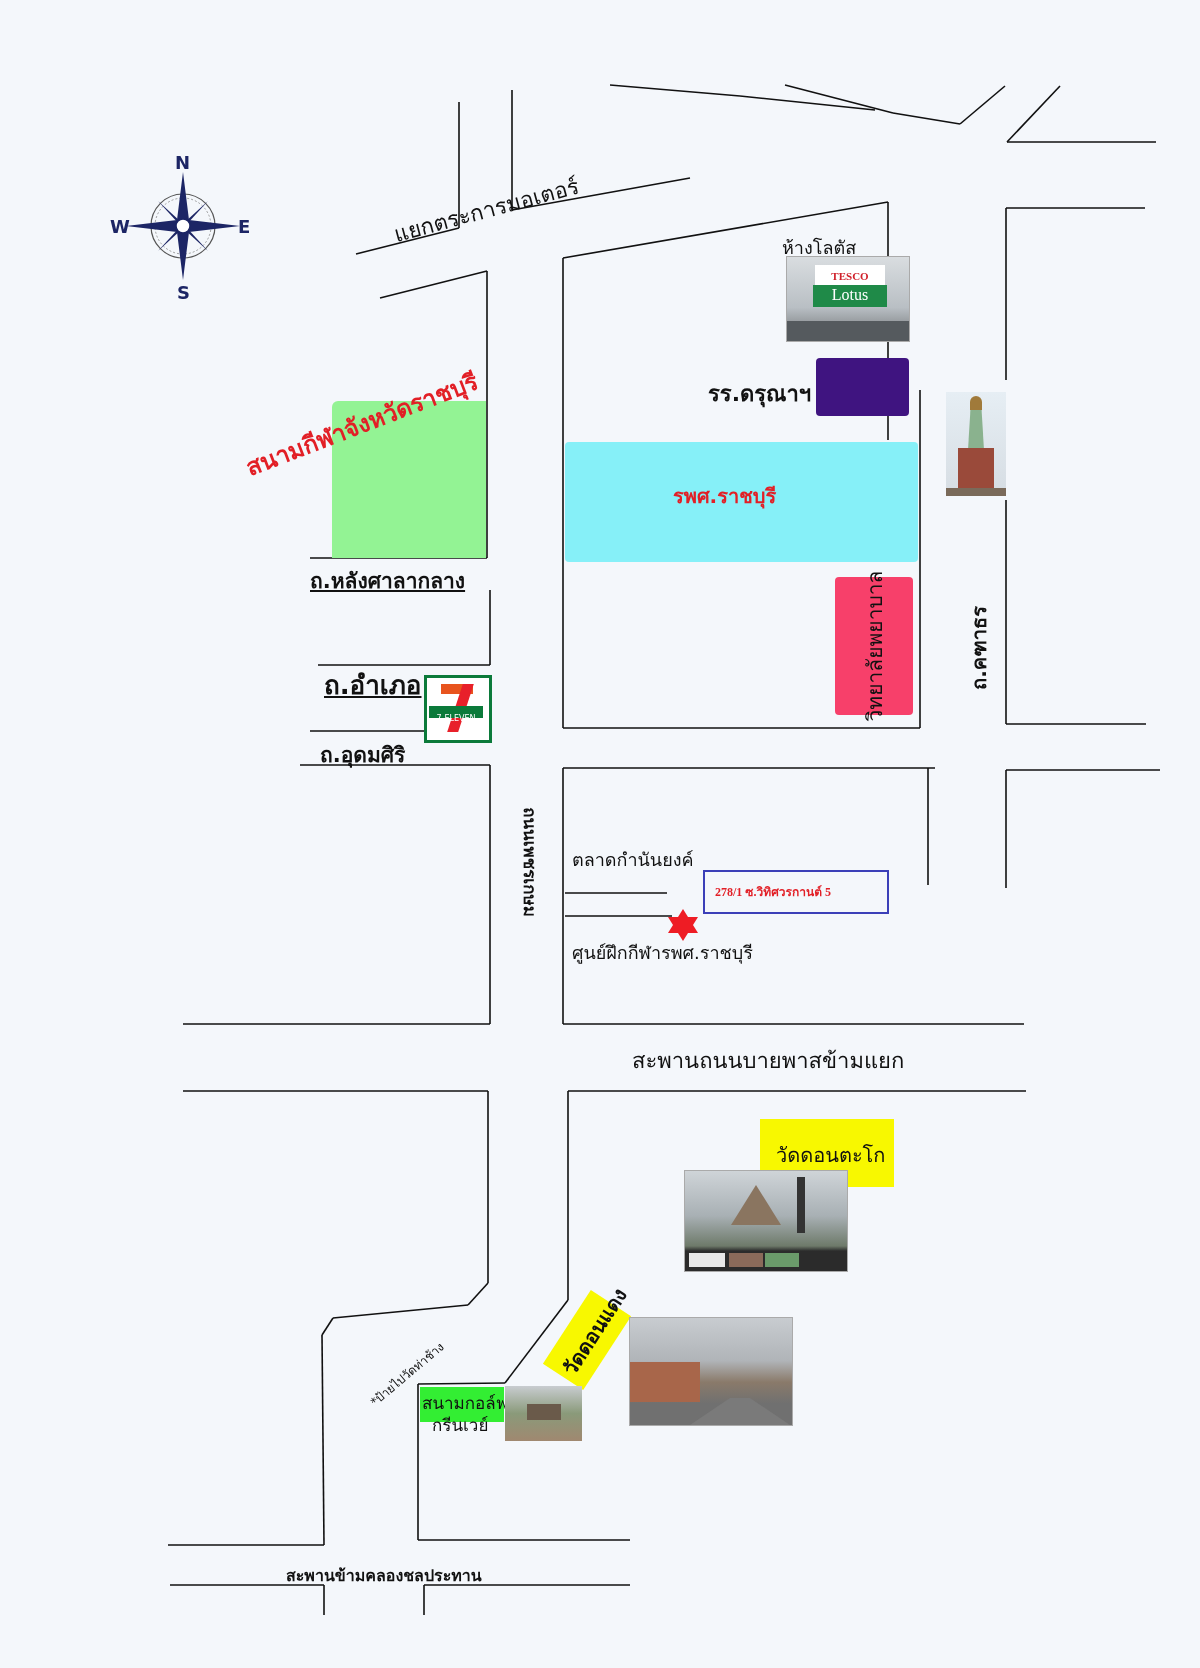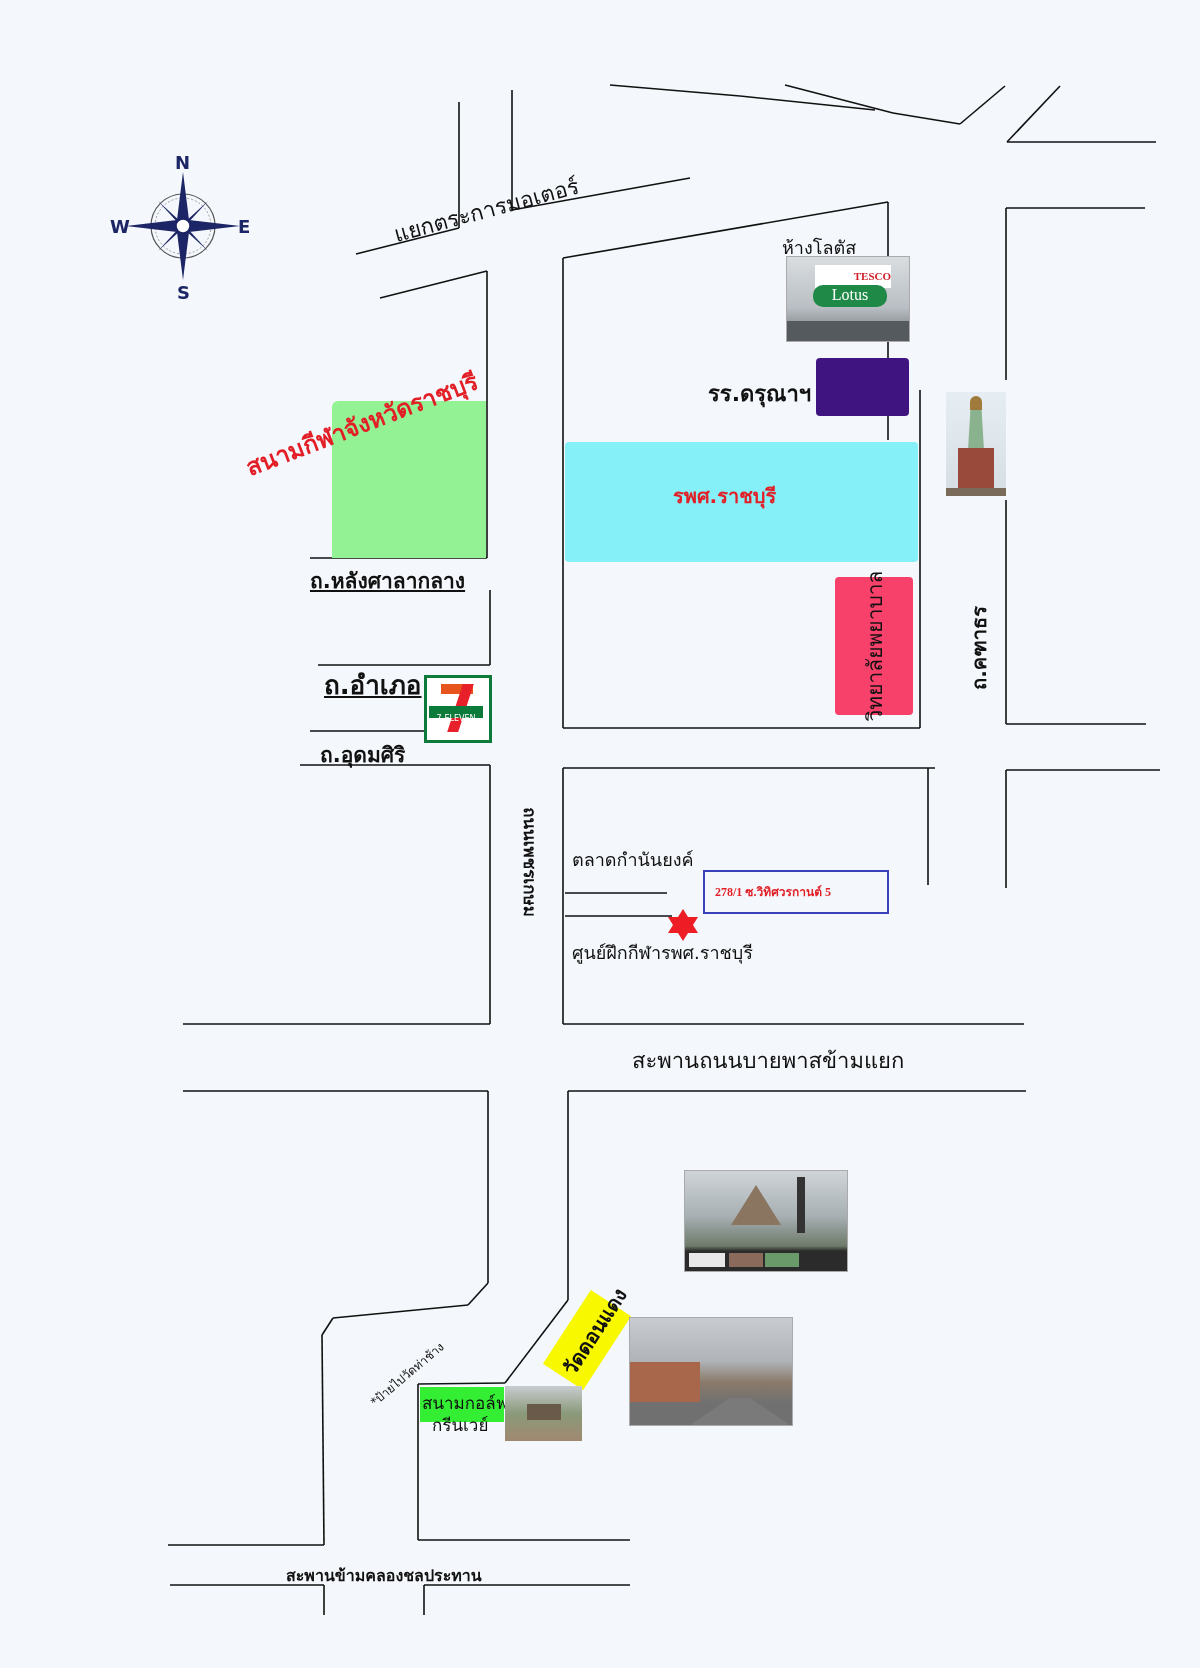--- a/index.html
+++ b/index.html
@@ -99,24 +99,24 @@
     <span class="lbl" style="left:67px;top:2px;font-size:18px;color:#1c2565;">N</span>
     <span class="lbl" style="left:69px;top:132px;font-size:18px;color:#1c2565;">S</span>
     <span class="lbl" style="left:2px;top:66px;font-size:18px;color:#1c2565;">W</span>
     <span class="lbl" style="left:130px;top:66px;font-size:18px;color:#1c2565;">E</span>
   </div>
 
   <span class="lbl" style="left:390px;top:218px;font-size:22px;font-weight:normal;transform:rotate(-15deg);transform-origin:left top;">แยกตระการมอเตอร์</span>
 
   <span class="lbl" style="left:782px;top:233px;font-size:18px;font-weight:normal;">ห้างโลตัส</span>
   <div class="photo" style="left:786px;top:256px;width:122px;height:84px;background:linear-gradient(#d9dde0,#b9bfc4 60%,#6c6f70);">
-    <div style="position:absolute;left:28px;top:8px;width:70px;height:23px;background:#fff;text-align:right;padding-left:6px;">
+    <div style="position:absolute;left:28px;top:8px;width:70px;height:23px;background:#fff;text-align:center;">
       <span style="color:#d0202a;font-weight:bold;font-size:11px;font-family:'Liberation Serif',serif;">TESCO</span>
     </div>
-    <div style="position:absolute;left:26px;top:28px;width:74px;height:22px;background:#1f8a48;text-align:center;border-radius:10px;">
+    <div style="position:absolute;left:26px;top:28px;width:74px;height:22px;background:#1f8a48;text-align:center;">
       <span style="color:#fff;font-size:16px;font-family:'Liberation Serif',serif;">Lotus</span>
     </div>
     <div style="position:absolute;left:0;bottom:0;width:100%;height:20px;background:#555a5e;"></div>
   </div>
 
   <span class="lbl" style="left:708px;top:376px;font-size:22px;">รร.ดรุณาฯ</span>
   <div class="block" style="left:816px;top:358px;width:93px;height:58px;background:#3f1480;"></div>
 
   <div class="photo" style="left:946px;top:392px;width:60px;height:104px;background:linear-gradient(#e6eef4,#d6dde3);border:none;">
     <div style="position:absolute;left:24px;top:4px;width:12px;height:14px;background:#a07a3a;border-radius:6px 6px 0 0;"></div>
@@ -157,20 +157,23 @@
   <svg style="position:absolute;left:666px;top:908px;" width="34" height="34">
     <polygon points="17,1 22,9 32,9 27,17 32,25 22,25 17,33 12,25 2,25 7,17 2,9 12,9" fill="#ee1c24"></polygon>
   </svg>
 
   <div style="position:absolute;left:703px;top:870px;width:186px;height:44px;border:2.5px solid #3b3fb8;background:#f4f7fb;box-sizing:border-box;">
     <span class="lbl" style="left:10px;top:10px;font-size:12px;color:#e21f26;font-family:'Liberation Serif',serif;">278/1 ซ.วิทิศวรกานต์ 5</span>
   </div>
 
   <span class="lbl" style="left:632px;top:1043px;font-size:22px;font-weight:normal;">สะพานถนนบายพาสข้ามแยก</span>
 
+  <div class="block" style="left:760px;top:1119px;width:134px;height:68px;background:#f8f800;border-radius:0;">
+    <span class="lbl" style="left:16px;top:20px;font-size:20px;font-weight:normal;">วัดดอนตะโก</span>
+  </div>
   <div class="photo" style="left:684px;top:1170px;width:162px;height:100px;background:linear-gradient(#cfd4d8,#a8b0b4 45%,#6e7a6a 75%,#2b2b2b 80%);">
     <div style="position:absolute;left:46px;top:14px;width:50px;height:40px;background:#8a7560;clip-path:polygon(50% 0,100% 100%,0 100%);"></div>
     <div style="position:absolute;left:112px;top:6px;width:8px;height:56px;background:#333;"></div>
     <div style="position:absolute;left:4px;bottom:4px;width:36px;height:14px;background:#e8e8e8;"></div>
     <div style="position:absolute;left:44px;bottom:4px;width:34px;height:14px;background:#8a6a5a;"></div>
     <div style="position:absolute;left:80px;bottom:4px;width:34px;height:14px;background:#6a9a6a;"></div>
   </div>
 
   <div style="position:absolute;left:543px;top:1316px;width:88px;height:48px;background:#f8f800;transform:rotate(-57deg);transform-origin:center;">
     <span class="lbl" style="left:6px;top:10px;font-size:20px;">วัดดอนแดง</span>

